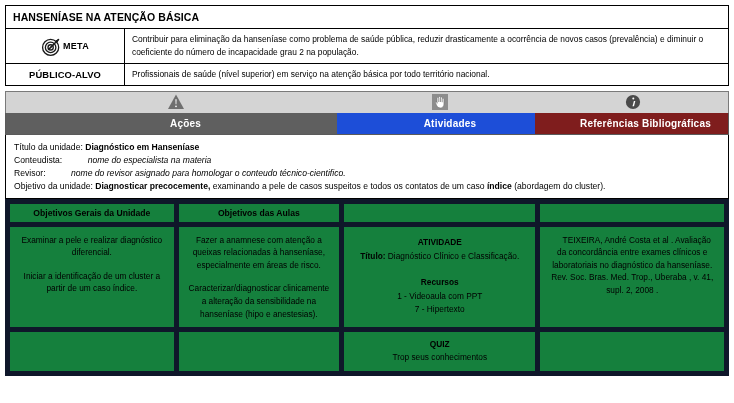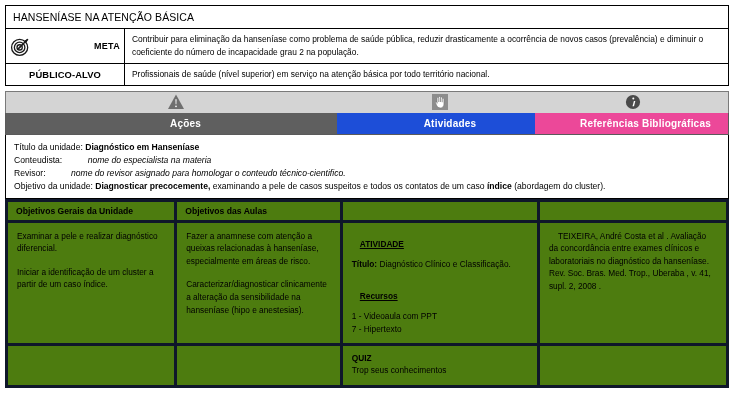--- a/index.html
+++ b/index.html
@@ -30,35 +30,35 @@
     box-sizing: border-box;
   }
   .top-table td {
     border: 1px solid #000;
     vertical-align: middle;
     padding: 4px 7px;
   }
 
   .title-cell {
     font-size: 10.5px;
-    font-weight: normal;
+    font-weight: bold;
     letter-spacing: 0.1px;
     padding: 5px 7px !important;
     margin-top: 33px;
   }
 
   .meta-label-cell {
     width: 104px;
     text-align: center;
     padding: 5px 4px !important;
   }
   .meta-inner {
     display: flex;
     align-items: center;
-    justify-content: space-between;
+    justify-content: center;
     gap: 1px;
   }
   .meta-word {
     font-size: 9px;
     font-weight: bold;
     letter-spacing: 0.3px;
   }
   .target-icon {
     display: block;
   }
@@ -121,21 +121,21 @@
   .tab-acoes {
     width: 331px;
     background: #5f5f5f;
   }
   .tab-ativ {
     width: 198px;
     background: #1d4ed8;
   }
   .tab-refs {
     flex: 1;
-    background: #ec4899;
+    background: #7f1d1d;
   }
 
   
   .unidade-box {
     margin: 0 5px;
     width: 724px;
     box-sizing: border-box;
     border: 1px solid #000;
     border-top: none;
     padding: 6px 8px 5px 8px;
@@ -155,24 +155,24 @@
   .unidade-line i { font-style: italic; padding-left: 23px; }
 
   
   .grid {
     margin: 0 5px 5px 5px;
     width: 724px;
     box-sizing: border-box;
     border-collapse: collapse;
   }
   .grid td, .grid th {
-    border: 3px solid #0f172a;
-    background: #4d7c0f;
+    border: 5px solid #0f172a;
+    background: #15803d;
     vertical-align: top;
-    text-align: left;
+    text-align: center;
     box-sizing: border-box;
   }
   .grid th {
     font-size: 8.6px;
     font-weight: bold;
     padding: 4px 8px;
     height: 17px;
   }
   .grid td {
     font-size: 8.3px;
@@ -182,22 +182,21 @@
   .col-1 { width: 170px; }
   .col-2 { width: 166px; }
   .col-3 { width: 198px; }
   .col-4 { width: 190px; }
 
   .cell-para { margin: 0 0 11px 0; }
   .cell-para:last-child { margin-bottom: 0; }
 
   .act-head {
     font-weight: bold;
-    margin: 8px;
-    text-decoration: underline;
+    margin: 2px;
   }
   .act-line { margin: 0; }
   .act-line b { font-weight: bold; }
   .act-gap { height: 11px; }
 
   .ref-text {
     text-indent: 9px;
     margin: 0;
   }
 

